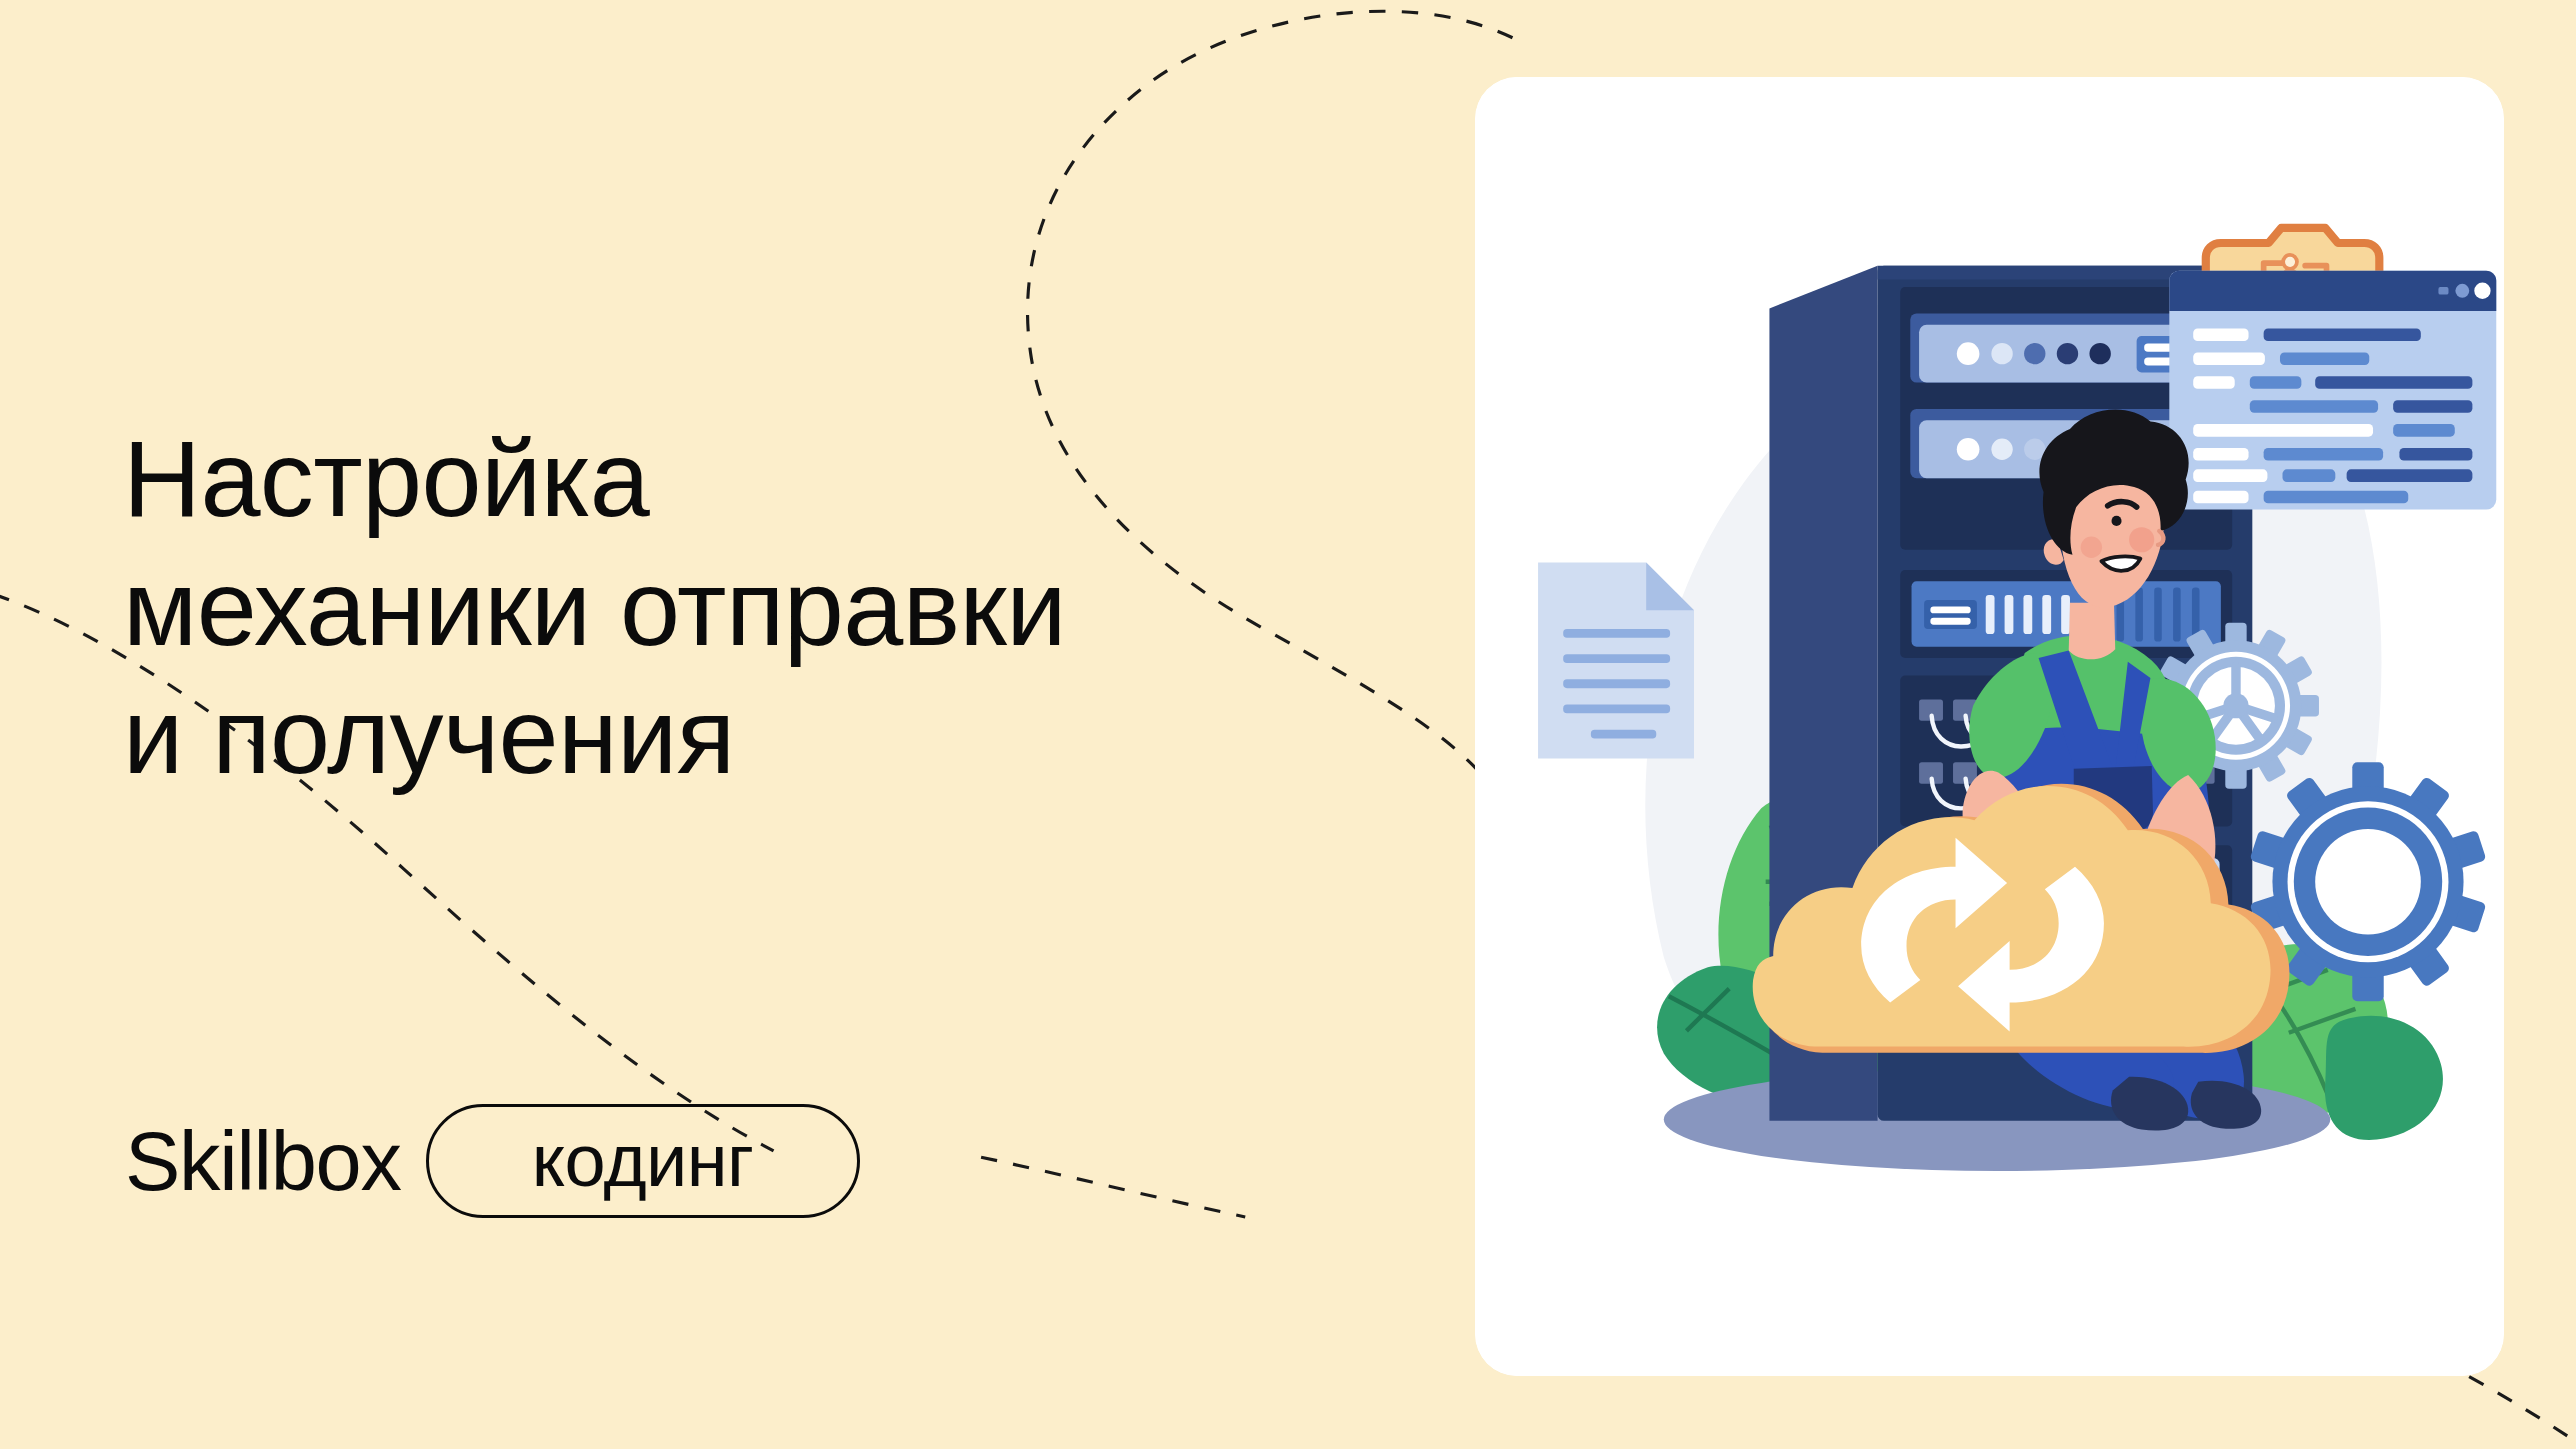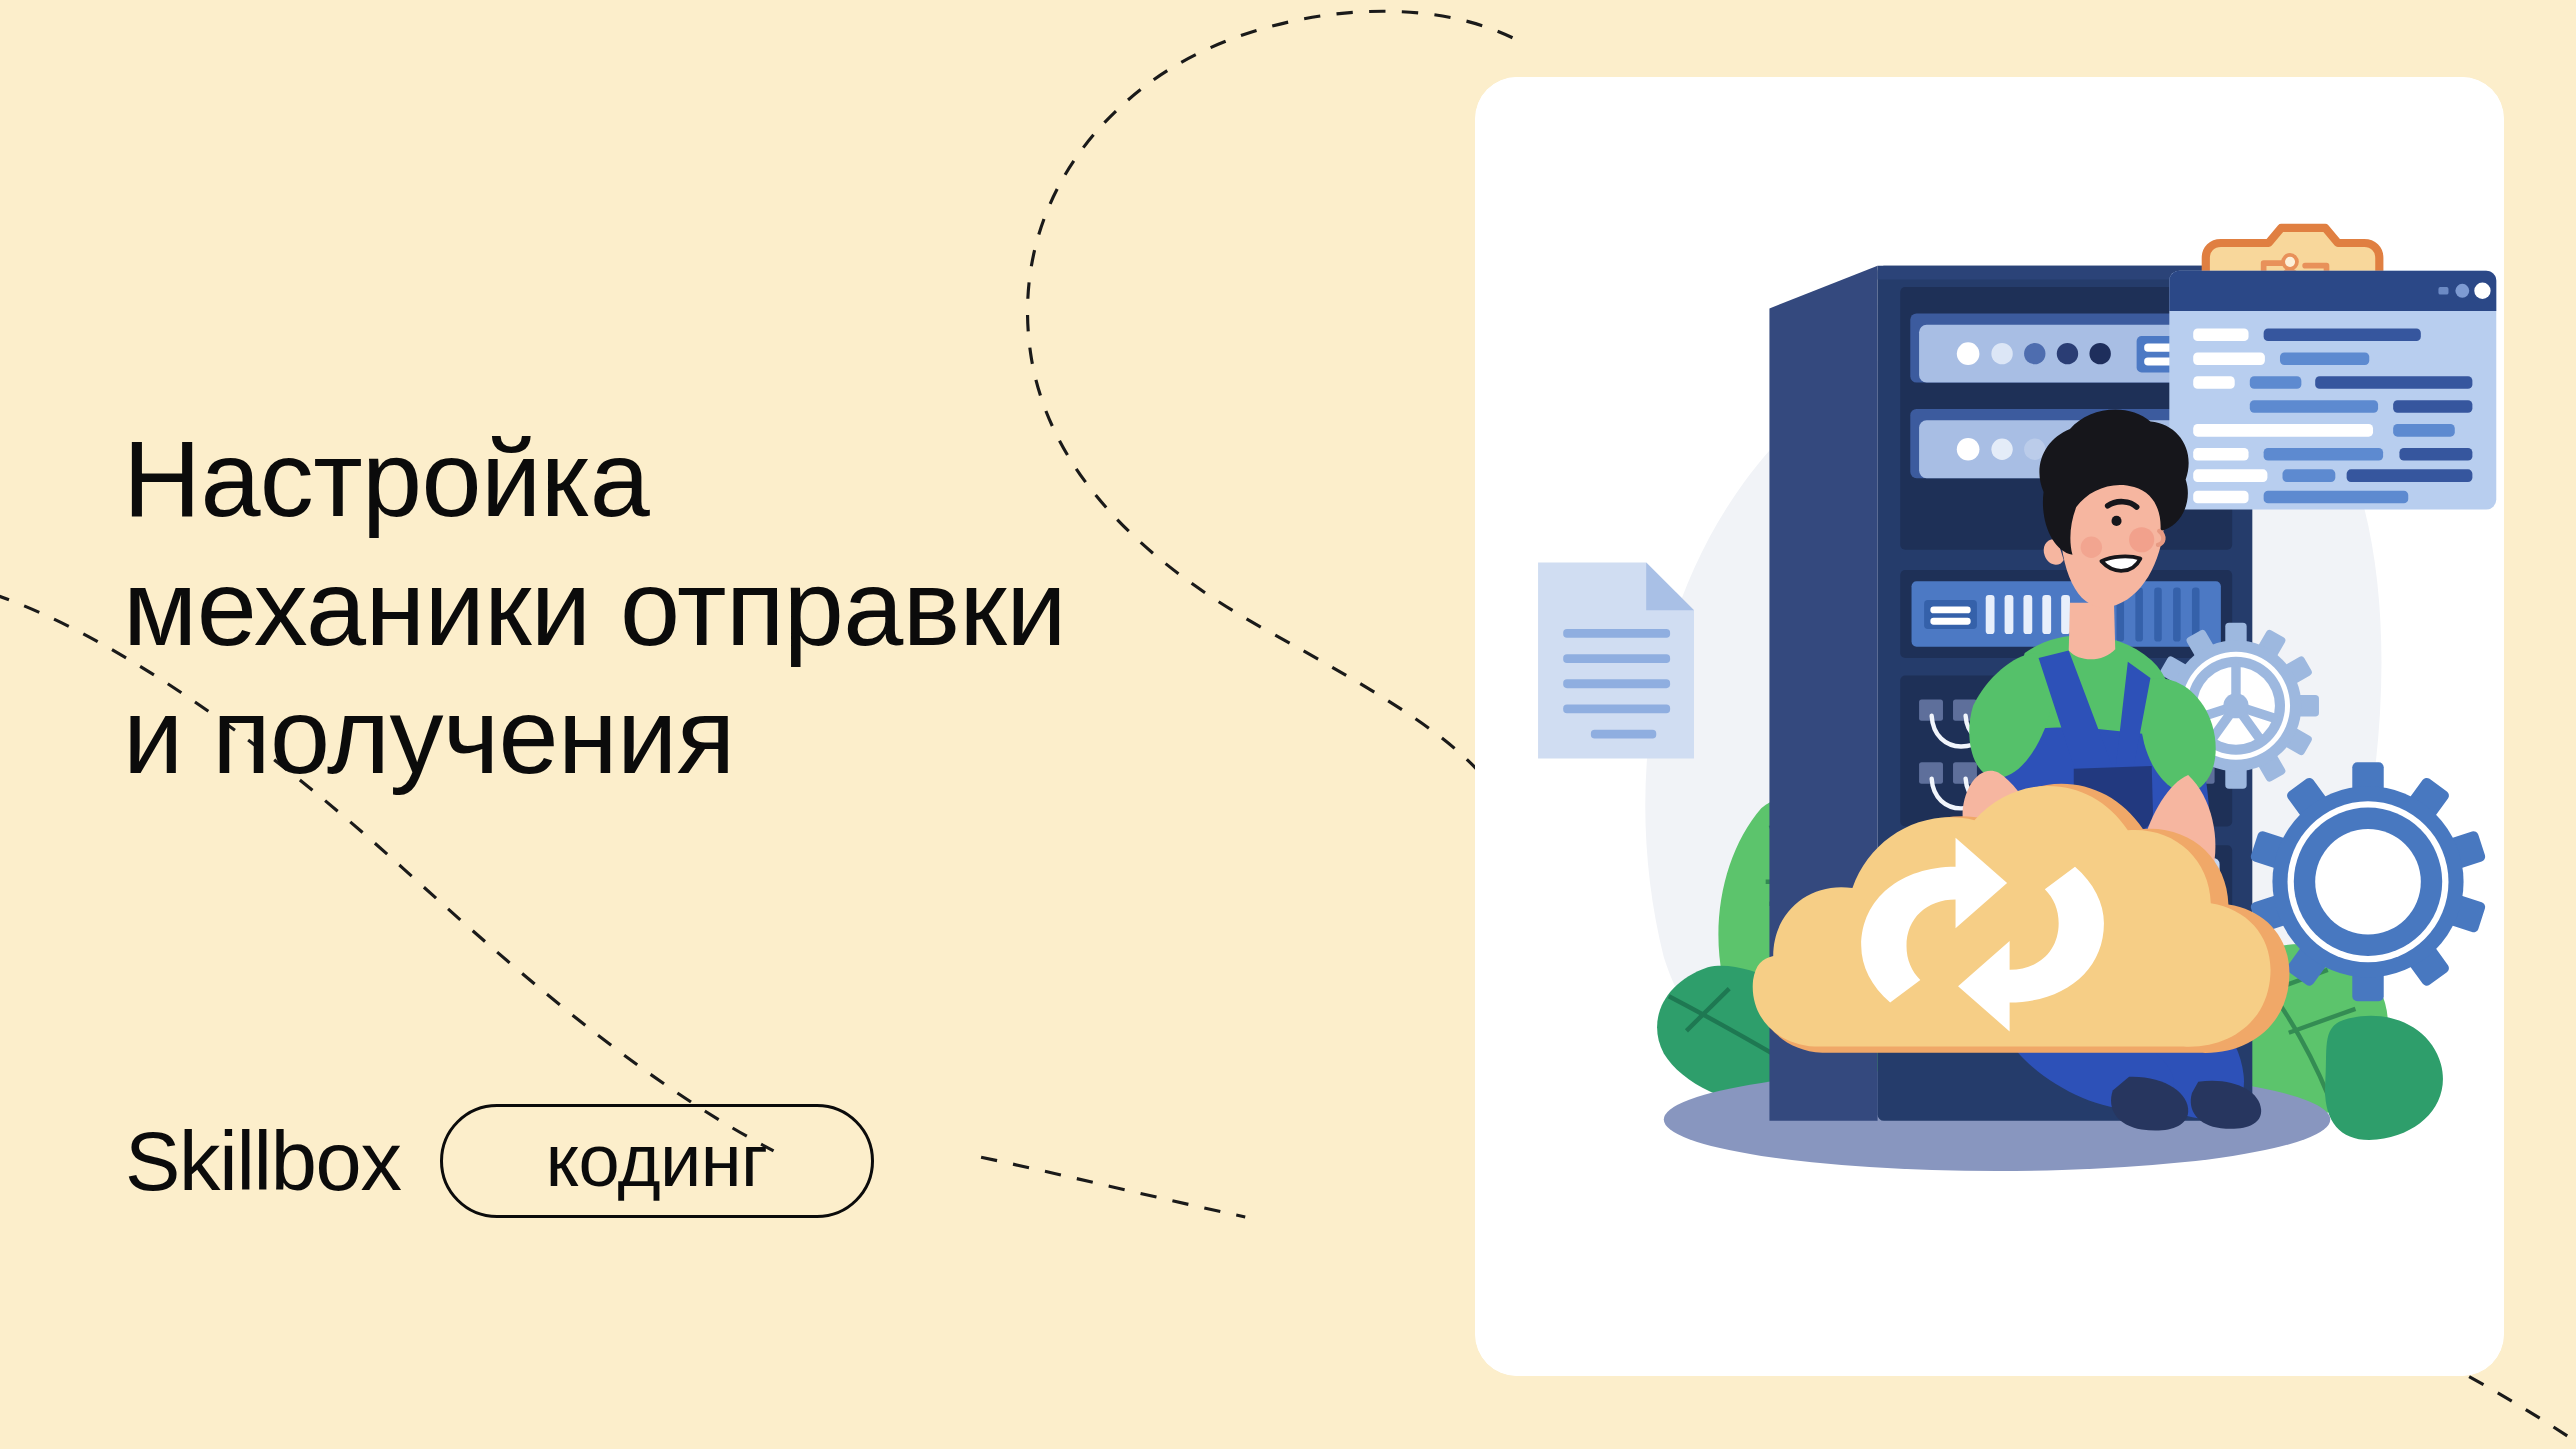--- a/index.html
+++ b/index.html
@@ -45,21 +45,21 @@
     white-space: pre-line;
   }
 
   
   #brand-row {
     position: absolute;
     left: 125px;
     top: 1104px;
     display: flex;
     align-items: center;
-    gap: 39px;
+    gap: 25px;
   }
   #brand-logo {
     color: #0B0B0B;
     font-family: "Liberation Sans", sans-serif;
     font-weight: 400;
     font-size: 83px;
     letter-spacing: -1.3px;
     line-height: 1;
     white-space: nowrap;
   }

